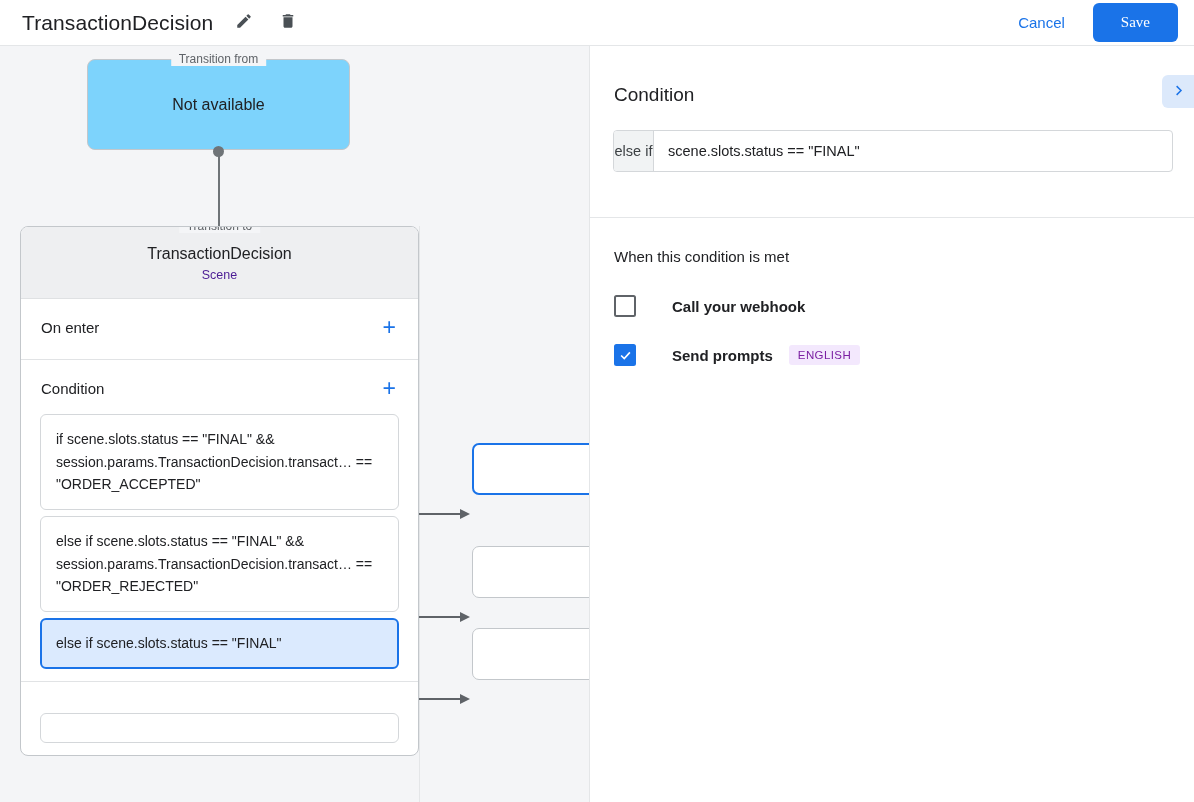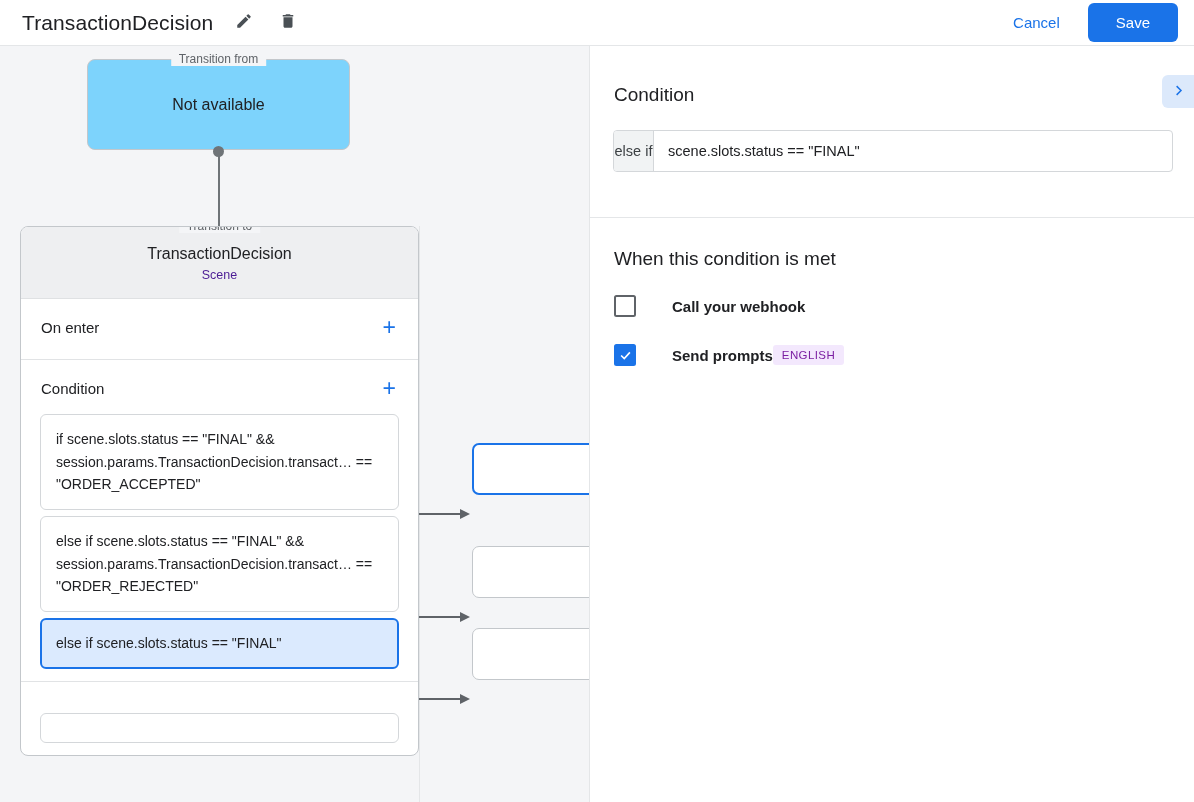--- a/index.html
+++ b/index.html
@@ -32,21 +32,21 @@
     margin-left: auto; display: flex; align-items: center; gap: 14px;
     padding-right: 16px;
   }
   .btn-cancel {
     background: none; border: none; cursor: pointer;
     color: #1a73e8; font-size: 15px; font-family: inherit;
     padding: 9px 14px; border-radius: 4px; font-weight: 500;
   }
   .btn-save {
     background: #1a73e8; border: none; cursor: pointer;
-    color: #ffffff; font-size: 15px; font-family: Liberation Sans, sans-serif; font-weight: 500;
+    color: #ffffff; font-size: 15px; font-family: Liberation Serif, serif; font-weight: 500;
     padding: 11px 28px; border-radius: 6px;
   }
 
   
   .canvas {
     position: absolute; left: 0; top: 46px; width: 589px; height: 756px;
     background: #f4f5f7; overflow: hidden;
   }
 
   .fieldbox {
@@ -179,37 +179,37 @@
     font-size: 14.5px; color: #3c4043;
   }
   .cond-value {
     flex: 1; display: flex; align-items: center; padding-left: 14px;
     font-size: 14.5px; color: #202124;
   }
   .panel-divider {
     position: absolute; left: 0; top: 171px; width: 605px; height: 1px; background: #e4e6e8;
   }
 
-  .met-title { position: absolute; left: 24px; top: 202px; font-size: 19px; color: #202124; }
+  .met-title { position: absolute; left: 24px; top: 202px; font-size: 15px; color: #202124; }
 
   .check-row { position: absolute; display: flex; align-items: center; }
   #row-webhook { left: 24px; top: 249px; }
   #row-prompts { left: 24px; top: 298px; }
   .checkbox {
     width: 22px; height: 22px; border: 2px solid #5f6368; border-radius: 2.5px;
     background: #ffffff; cursor: pointer; flex: none;
   }
   .checkbox.checked {
     background: #1a73e8; border-color: #1a73e8;
     display: flex; align-items: center; justify-content: center;
   }
   .checkbox.checked svg { stroke: #ffffff; stroke-width: 2.6; fill: none; }
   .check-label { margin-left: 36px; font-size: 15px; color: #202124; font-weight: 700; }
   .badge {
-    background: #f3e8fd; color: #7b1fa2;
+    margin-left: 16px; background: #f3e8fd; color: #7b1fa2;
     font-size: 11.5px; letter-spacing: .4px;
     padding: 4px 9px; border-radius: 3px; text-align: center;
   }
 </style>
 </head>
 <body>
 
 <div class="app">
 
   <div class="topbar">

